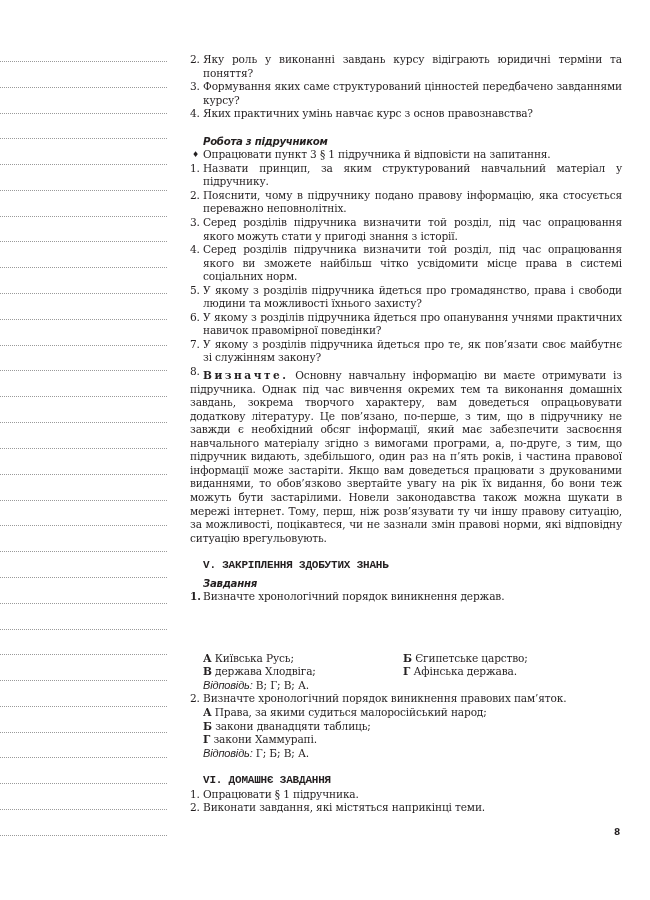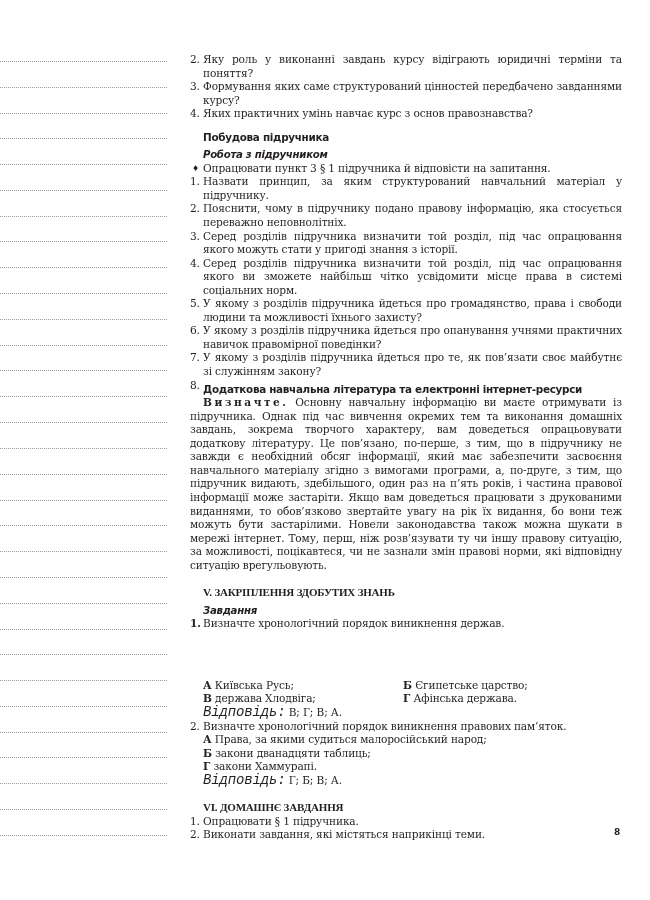--- a/index.html
+++ b/index.html
@@ -5,24 +5,24 @@
   html, body { margin:0; padding:0; background:#ffffff; }
   body { width:650px; height:900px; position:relative; overflow:hidden; color:#231f20; }
   .margin-lines { position:absolute; left:0; top:0; width:168px; height:900px; }
   .mline { position:absolute; left:0; width:167px; height:0; border-top:1px dotted #9a9a9a; }
   .content { position:absolute; left:190px; top:53px; width:432px;
     font-family:"DejaVu Serif","Liberation Serif",serif; font-size:10.6px; line-height:13.55px; letter-spacing:-0.15px; }
   .item { position:relative; padding-left:13px; text-align:justify; }
   .item .num { position:absolute; left:0; top:0; }
   .heading { font-family:"DejaVu Sans","Liberation Sans",sans-serif; font-weight:bold; font-size:10.4px; padding-left:13px; letter-spacing:-0.3px; }
   .subheading { font-family:"DejaVu Sans","Liberation Sans",sans-serif; font-style:italic; font-weight:bold; font-size:10.2px; padding-left:13px; letter-spacing:-0.3px; }
-  .section { font-family:Liberation Serif, serif; font-weight:bold; font-size:11px; padding-left:13px; letter-spacing:-0.2px; }
+  .section { font-family:Liberation Mono, monospace; font-weight:bold; font-size:11px; padding-left:13px; letter-spacing:-0.2px; }
   .para { text-align:justify; text-indent:13px; }
   .spaced { letter-spacing:2.5px; font-weight:bold; }
-  .answer-label { font-family:Liberation Mono, monospace; font-style:italic; font-size:14px; }
+  .answer-label { font-family:Liberation Sans, sans-serif; font-style:italic; font-size:11px; }
   .opt-grid { display:grid; grid-template-columns:200px 200px;margin-top:48px; }
   .opt b { font-weight:bold; }
   .gap-s { height:7px; }
   .gap-m { height:10px; }
   .gap-l { height:14px; }
   .pagenum { position:absolute; left:614px; top:827px; font-family:"DejaVu Sans","Liberation Sans",sans-serif; font-weight:bold; font-size:9px; }
   .bullet { position:absolute; left:2px; top:0; font-size:8px; }
 </style>
 </head>
 <body>
@@ -70,21 +70,20 @@
   <div class="item">
     <span class="num">3.</span>
     <span>Формування яких саме структурований цінностей передбачено завданнями курсу?</span>
   </div>
   <div class="item">
     <span class="num">4.</span>
     <span>Яких практичних умінь навчає курс з основ правознавства?</span>
   </div>
 
   <div class="gap-m"></div>
-  <div class="heading">Побудова підручника</div>
   <div class="gap-s" style="height:4px"></div>
   <div class="subheading">Робота з підручником</div>
   <div class="item">
     <span class="bullet">♦</span>
     <span>Опрацювати пункт 3 § 1 підручника й відповісти на запитання.</span>
   </div>
   <div class="item">
     <span class="num">1.</span>
     <span>Назвати принцип, за яким структурований навчальний матеріал у підручнику.</span>
   </div>
@@ -110,21 +109,20 @@
   </div>
   <div class="item">
     <span class="num">7.</span>
     <span>У якому з розділів підручника йдеться про те, як пов’язати своє майбутнє зі служінням закону?</span>
   </div>
   <div class="item">
     <span class="num">8.</span>
   </div>
 
   <div class="gap-s" style="height:4px"></div>
-  <div class="heading">Додаткова навчальна література та електронні інтернет-ресурси</div>
   <div class="para">
     <span class="spaced">Визначте.</span>
     <span>Основну навчальну інформацію ви маєте отримувати із підручника. Однак під час вивчення окремих тем та виконання домашніх завдань, зокрема творчого характеру, вам доведеться опрацьовувати додаткову літературу. Це пов’язано, по-перше, з тим, що в підручнику не завжди є необхідний обсяг інформації, який має забезпечити засвоєння навчального матеріалу згідно з вимогами програми, а, по-друге, з тим, що підручник видають, здебільшого, один раз на п’ять років, і частина правової інформації може застаріти. Якщо вам доведеться працювати з друкованими виданнями, то обов’язково звертайте увагу на рік їх видання, бо вони теж можуть бути застарілими. Новели законодавства також можна шукати в мережі інтернет. Тому, перш, ніж розв’язувати ту чи іншу правову ситуацію, за можливості, поцікавтеся, чи не зазнали змін правові норми, які відповідну ситуацію врегульовують.</span>
   </div>
 
   <div class="gap-l"></div>
   <div class="section">V. ЗАКРІПЛЕННЯ ЗДОБУТИХ ЗНАНЬ</div>
   <div class="gap-s" style="height:4px"></div>
   <div class="subheading">Завдання</div>
 

